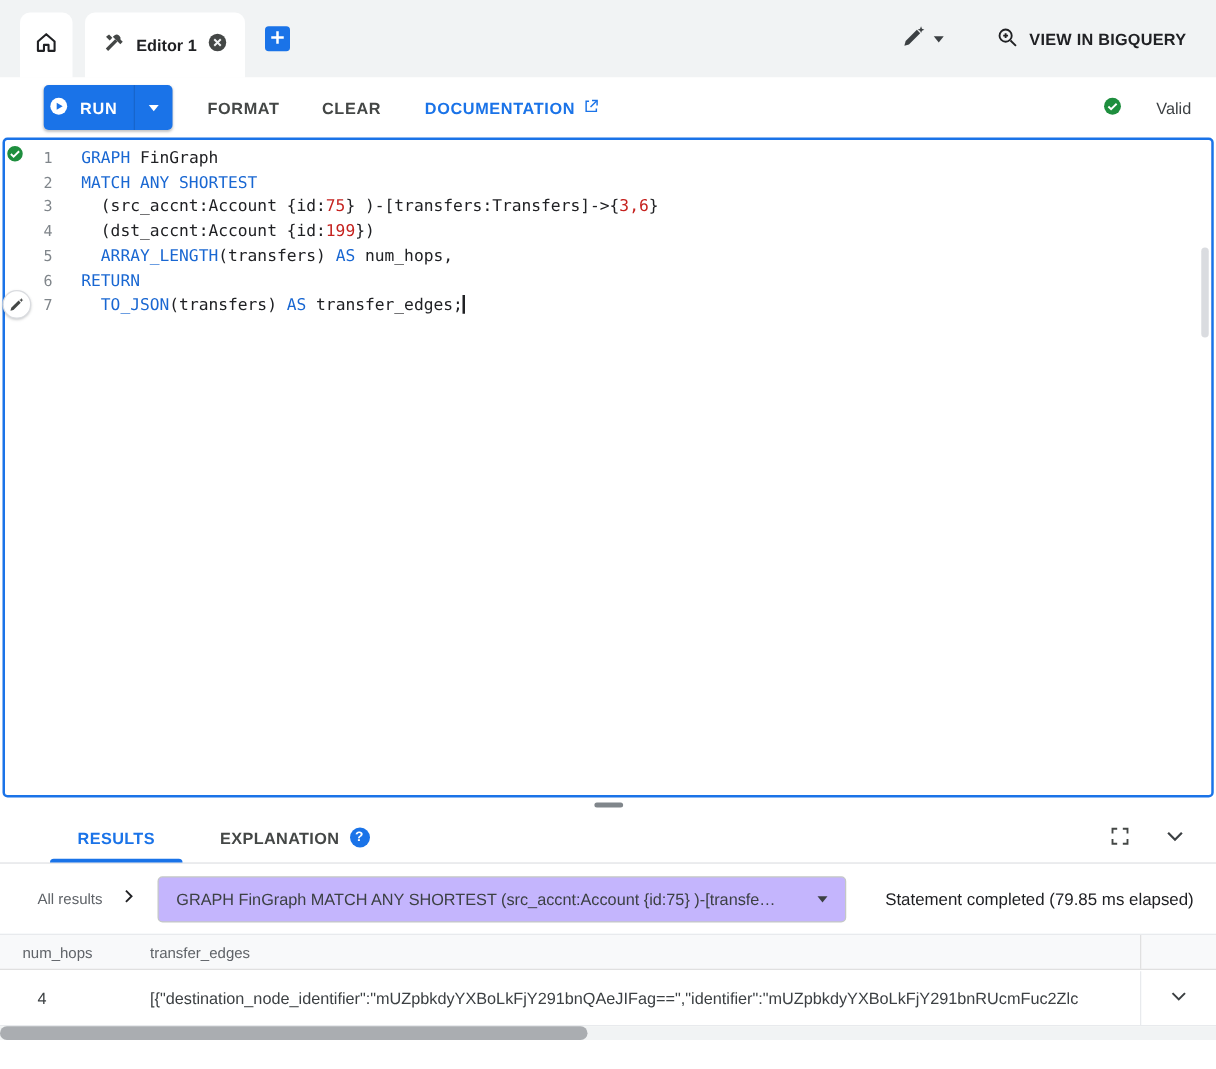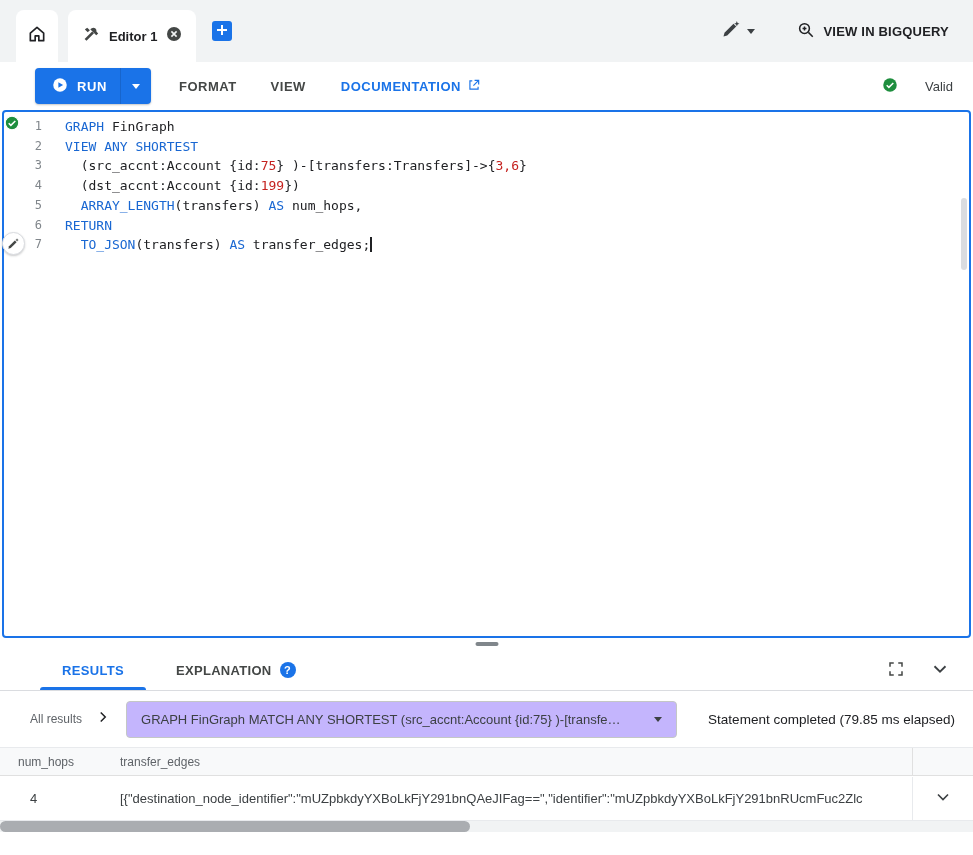--- a/index.html
+++ b/index.html
@@ -13,21 +13,21 @@
   .tab-editor .lbl { font-size:13px; font-weight:bold; color:#202124; }
   .add-tab { align-self:center; margin-left:16px; width:20px; height:20px; background:#1a73e8; border:none; border-radius:3px; display:flex; align-items:center; justify-content:center; cursor:pointer; }
   .tabbar-right { margin-left:auto; align-self:center; display:flex; align-items:center; gap:42px; padding-right:24px; }
   .spark-menu { display:flex; align-items:center; gap:6px; cursor:pointer; }
   .caret-down { width:0; height:0; border-left:4px solid transparent; border-right:4px solid transparent; border-top:5px solid #3c4043; }
   .view-bq { display:flex; align-items:center; gap:8px; font-size:13px; font-weight:bold; letter-spacing:0.2px; color:#202124; cursor:pointer; }
 
   
   .toolbar { position:absolute; top:62px; left:0; width:100%; height:48px; background:#fff; display:flex; align-items:center; padding-left:35px; }
   .run-btn { height:36px; background:#1a73e8; border-radius:4px; display:flex; align-items:stretch; color:#fff; cursor:pointer; box-shadow:0 1px 2px rgba(60,64,67,.3); }
-  .run-main { display:flex; align-items:center; gap:8px; padding:0 13px 0 16px; font-size:13px; font-weight:bold; letter-spacing:0.6px; }
+  .run-main { display:flex; align-items:center; gap:8px; padding:0 13px 0 3px; font-size:13px; font-weight:bold; letter-spacing:0.6px; }
   .run-divider { width:1px; background:#1765cc; }
   .run-caret { width:30px; display:flex; align-items:center; justify-content:center; }
   .run-caret .caret-down { border-top-color:#fff; }
   .txt-btn { background:none; border:none; font-family:inherit; font-size:13px; font-weight:bold; letter-spacing:0.5px; color:#444746; cursor:pointer; }
   .btn-format { margin-left:28px; }
   .btn-clear { margin-left:34px; }
   .btn-doc { margin-left:35px; color:#1a73e8; display:flex; align-items:center; gap:6px; }
   .valid-badge { margin-left:auto; margin-right:20px; display:flex; align-items:center; gap:26px; font-size:13px; color:#3c4043; }
 
   
@@ -151,21 +151,21 @@
             </svg>
         </span>
         <span>RUN</span>
       </div>
       <div class="run-divider"></div>
       <div class="run-caret">
         <span class="caret-down"></span>
       </div>
     </div>
     <button class="txt-btn btn-format">FORMAT</button>
-    <button class="txt-btn btn-clear">VIEW</button>
+    <button class="txt-btn btn-clear">CLEAR</button>
     <button class="txt-btn btn-doc">
       <span>DOCUMENTATION</span>
       <span>
         <svg width="14" height="14" viewBox="0 0 24 24" fill="none" stroke="#1a73e8" stroke-width="2">
             <path d="M9 5 H5 V19 H19 V15"></path>
             <path d="M13 4 H20 V11"></path>
             <path d="M20 4 L11 13"></path>
           </svg>
       </span>
     </button>
@@ -186,21 +186,21 @@
           <div class="ln">1</div>
           <div class="ln">2</div>
           <div class="ln">3</div>
           <div class="ln">4</div>
           <div class="ln">5</div>
           <div class="ln">6</div>
           <div class="ln">7</div>
         </div>
       <div class="codearea">
           <div class="code-line"><span class="seg kw">GRAPH</span><span class="seg plain"> FinGraph</span></div>
-          <div class="code-line"><span class="seg kw">VIEW ANY SHORTEST</span></div>
+          <div class="code-line"><span class="seg kw">MATCH ANY SHORTEST</span></div>
           <div class="code-line"><span class="seg plain">  (src_accnt:Account {id:</span><span class="seg num">75</span><span class="seg plain">} )-[transfers:Transfers]-&gt;{</span><span class="seg num">3,6</span><span class="seg plain">}</span></div>
           <div class="code-line"><span class="seg plain">  (dst_accnt:Account {id:</span><span class="seg num">199</span><span class="seg plain">})</span></div>
           <div class="code-line"><span class="seg plain">  </span><span class="seg kw">ARRAY_LENGTH</span><span class="seg plain">(transfers) </span><span class="seg kw">AS</span><span class="seg plain"> num_hops,</span></div>
           <div class="code-line"><span class="seg kw">RETURN</span></div>
           <div class="code-line"><span class="seg plain">  </span><span class="seg kw">TO_JSON</span><span class="seg plain">(transfers) </span><span class="seg kw">AS</span><span class="seg plain"> transfer_edges;</span><span class="caret-bar"></span></div>
         </div>
     </div>
     <span class="gutter-check">
       <svg width="18" height="18" viewBox="0 0 24 24">
           <circle cx="12" cy="12" r="9" fill="#1e8e3e" stroke="#fff" stroke-width="1.5"></circle>

